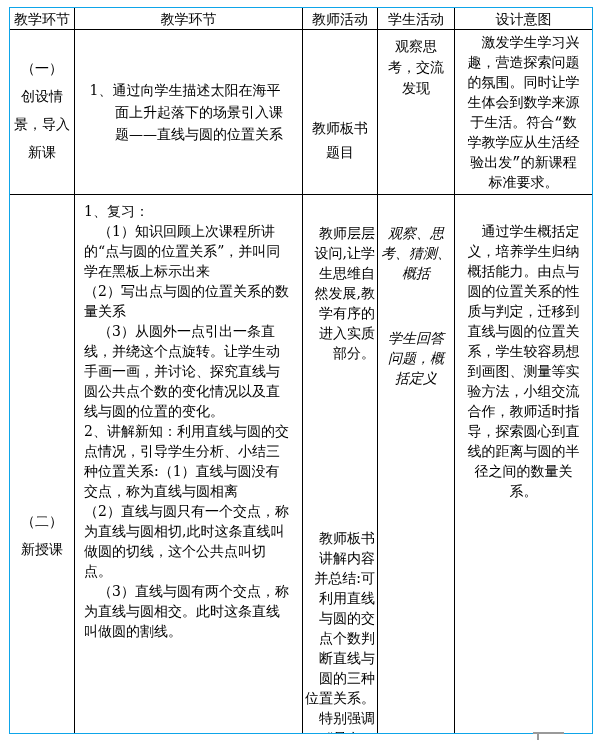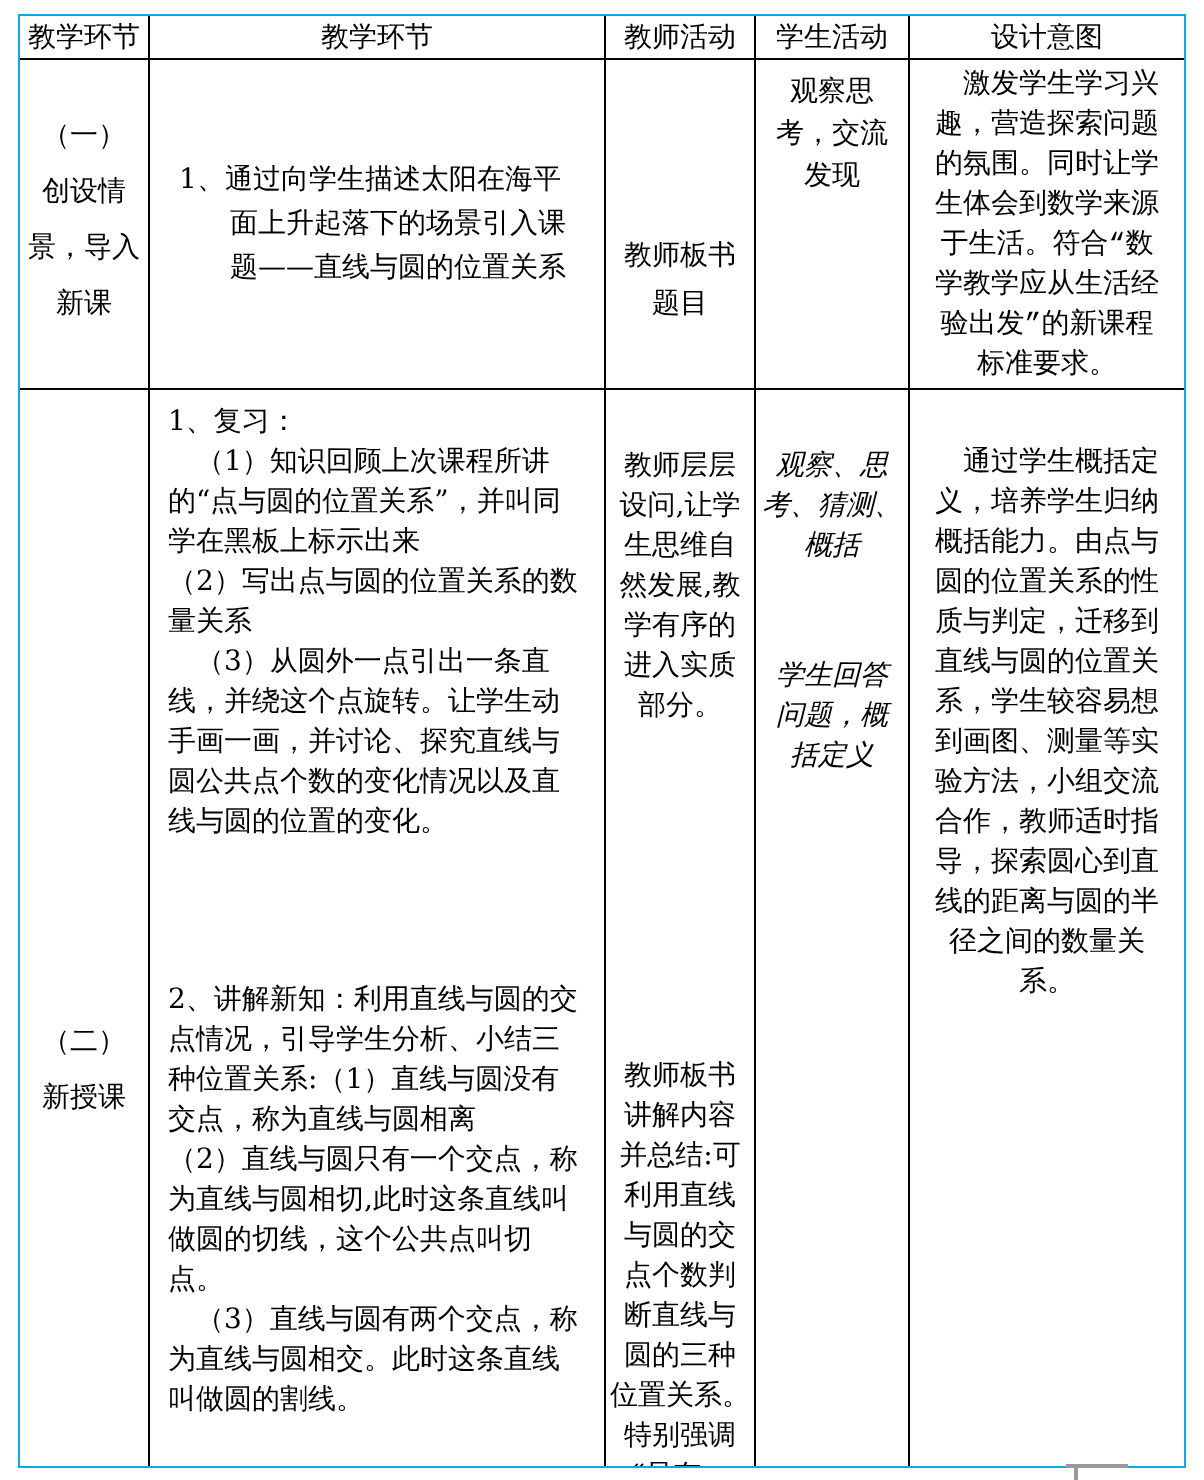--- a/index.html
+++ b/index.html
@@ -27,22 +27,22 @@
   .c-stage1{padding-top:24px;text-align:center;line-height:28px;}
   .c-proc1{display:flex;align-items:center;padding:0 12px;white-space:normal;text-align:center;}
   .c-proc1 .txt{white-space:pre-line;line-height:22px;}
   .c-teach1{padding-top:86px;text-align:center;line-height:24px;}
   .c-stud1{padding-top:6px;text-align:center;line-height:21px;}
   .c-int1{padding:3px 6px 0;text-align:center;line-height:20px;font-family:Liberation Mono, monospace;}
   
   .c-stage2{padding-top:312px;text-align:center;line-height:28px;}
   .c-proc2{padding:6px 9px 0;white-space:normal;}
   .c-proc2 .para{white-space:pre-line;line-height:20px;}
-  .c-proc2 .para.second{margin-top:69px;}
-  .c-teach2{padding:8px 2px 0;text-align:center;}
+  .c-proc2 .para.second{}
+  .c-teach2{padding:8px 2px 0;text-align:right;}
   .c-teach2 .blk{white-space:pre-line;line-height:20px;}
   .c-teach2 .blk.second{margin-top:145px;}
   .c-stud2{padding:8px 3px 0;text-align:center;font-style:italic;}
   .c-stud2 .blk{white-space:pre-line;line-height:20px;}
   .c-stud2 .blk.second{margin-top:25px;}
   .c-int2{padding:26px 6px 0;text-align:center;line-height:20px;}
   
   .grip{position:absolute;left:531px;top:732px;width:40px;height:8px;}
   .grip .h{position:absolute;left:2px;top:0;width:31px;height:2px;background:#9a9a9a;}
   .grip .v{position:absolute;left:6px;top:0;width:2px;height:8px;background:#9a9a9a;}

